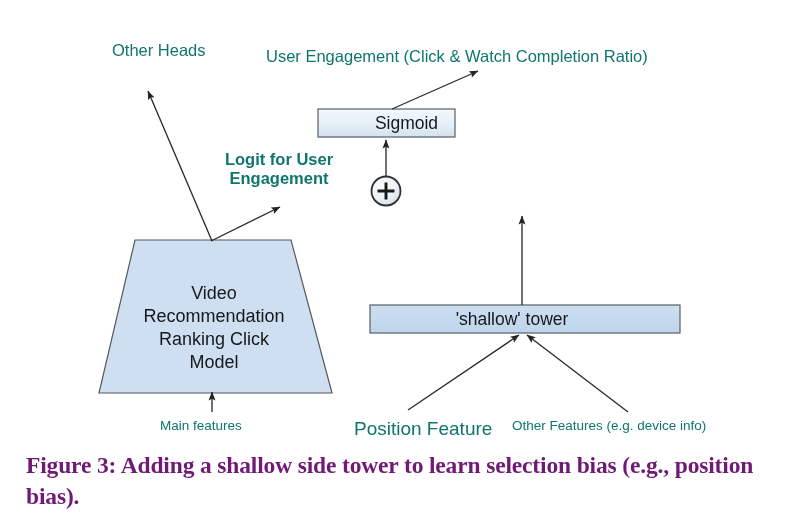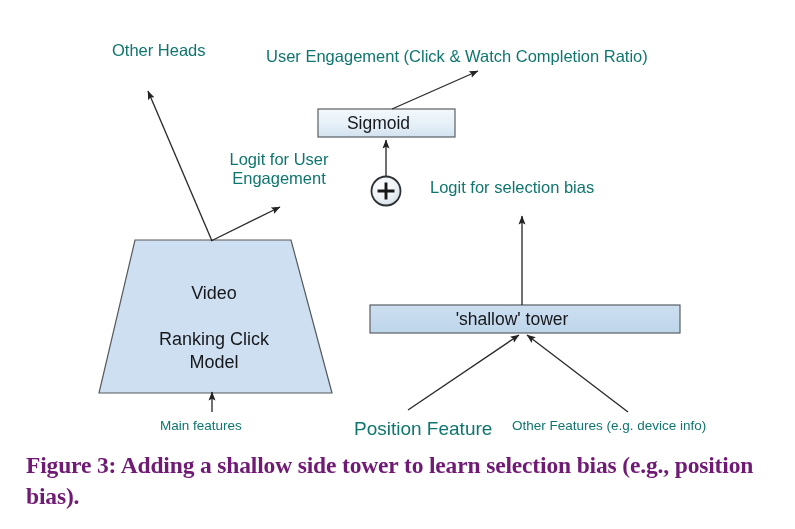--- a/index.html
+++ b/index.html
@@ -32,21 +32,21 @@
     width: 795px;
     height: 447px;
   }
   .lbl {
     position: absolute;
     font-family: "Liberation Sans", sans-serif;
     color: #0f766e;
     white-space: pre;
     line-height: 1.18;
   }
-  .lbl-c { text-align: center; }
+  .lbl-c { text-align: center; font-weight: bold; }
 
   #label-other-heads {
     left: 112px; top: 41px;
     font-size: 16.5px;
   }
   #label-user-engagement {
     left: 266px; top: 47px;
     font-size: 16.5px;
   }
   #label-logit-user-engagement {
@@ -74,24 +74,25 @@
 
   .box-text {
     position: absolute;
     font-family: "Liberation Sans", sans-serif;
     color: #16181c;
     text-align: center;
     white-space: pre;
     pointer-events: none;
   }
   #text-sigmoid {
-    left: 310px; top: 110px;
+    left: 318px; top: 110px;
     width: 137px;
     font-size: 17.5px;
     line-height: 26px;
+    padding-left: 20px;
   }
   #text-shallow-tower {
     left: 370px; top: 306px;
     width: 284px;
     font-size: 17.5px;
     line-height: 26px;
   }
   #text-main-model {
     left: 132px; top: 282px;
     width: 164px;
@@ -164,30 +165,29 @@
 
       <line x1="408" y1="410" x2="519" y2="335" stroke="#2b2b2b" stroke-width="1.35" marker-end="url(#arrowhead)"></line>
 
       <line x1="628" y1="412" x2="527" y2="335" stroke="#2b2b2b" stroke-width="1.35" marker-end="url(#arrowhead)"></line>
     </svg>
 
     <div class="box-text" id="text-sigmoid">Sigmoid</div>
 
     <div class="box-text" id="text-shallow-tower">'shallow' tower</div>
 
-    <div class="box-text" id="text-main-model"><span>Video</span><br><br><span>Ranking Click</span><br><span>Model</span></div>
+    <div class="box-text" id="text-main-model"><span>Video</span><br><span>Recommendation</span><br><span>Ranking Click</span><br><span>Model</span></div>
 
     <div class="lbl" id="label-other-heads">Other Heads</div>
 
     <div class="lbl" id="label-user-engagement">User Engagement (Click &amp; Watch Completion Ratio)</div>
 
     <div class="lbl lbl-c" id="label-logit-user-engagement">Logit for User
 Engagement</div>
 
-    <div class="lbl" id="label-logit-selection-bias">Logit for selection bias</div>
 
     <div class="lbl" id="label-input-features">Main features</div>
 
     <div class="lbl" id="label-position-feature">Position Feature</div>
 
     <div class="lbl" id="label-other-features">Other Features (e.g. device info)</div>
 
   </div>
 
   <div id="caption">Figure 3: Adding a shallow side tower to learn selection bias (e.g., position bias).</div>

